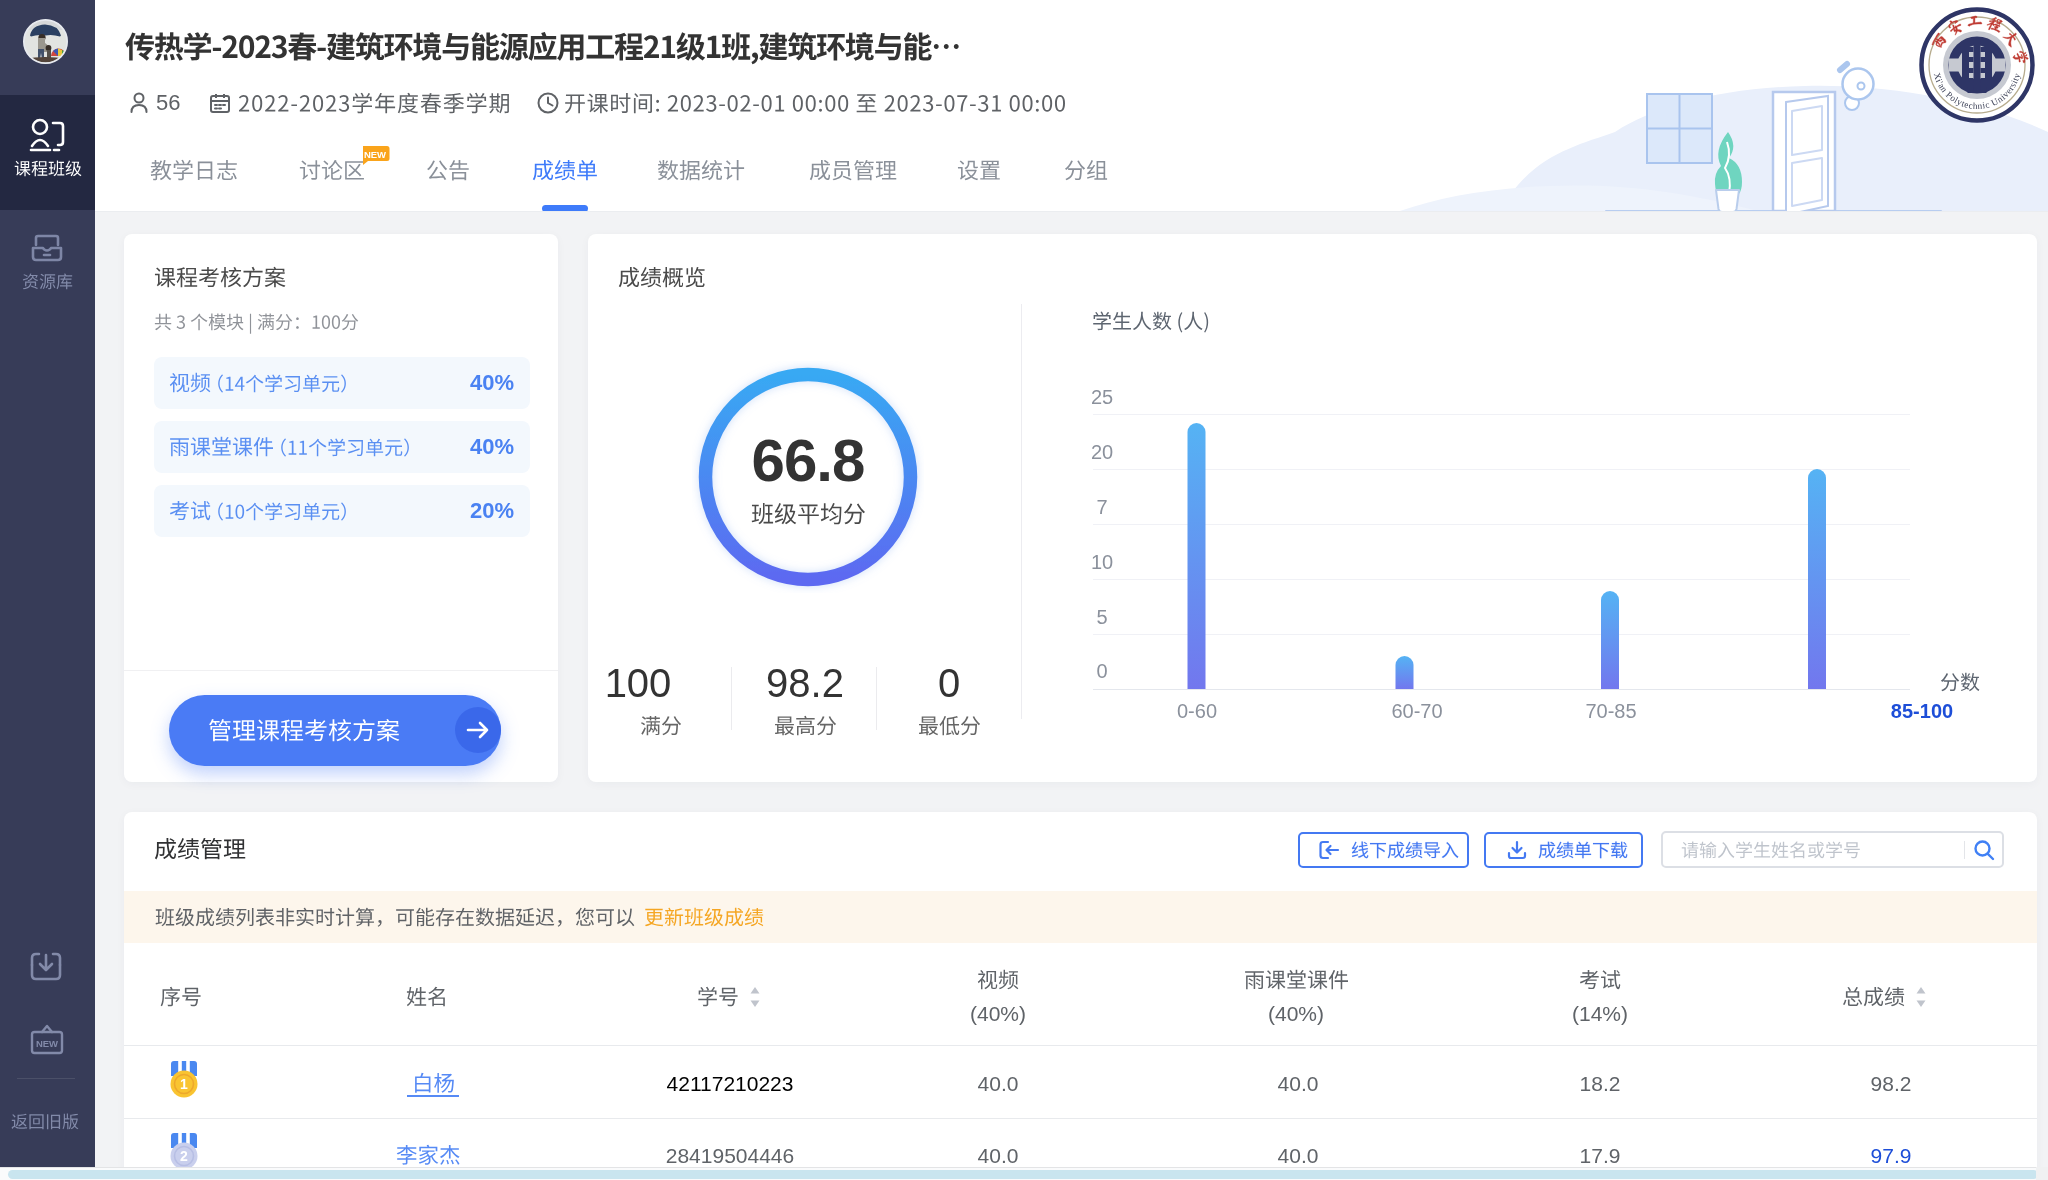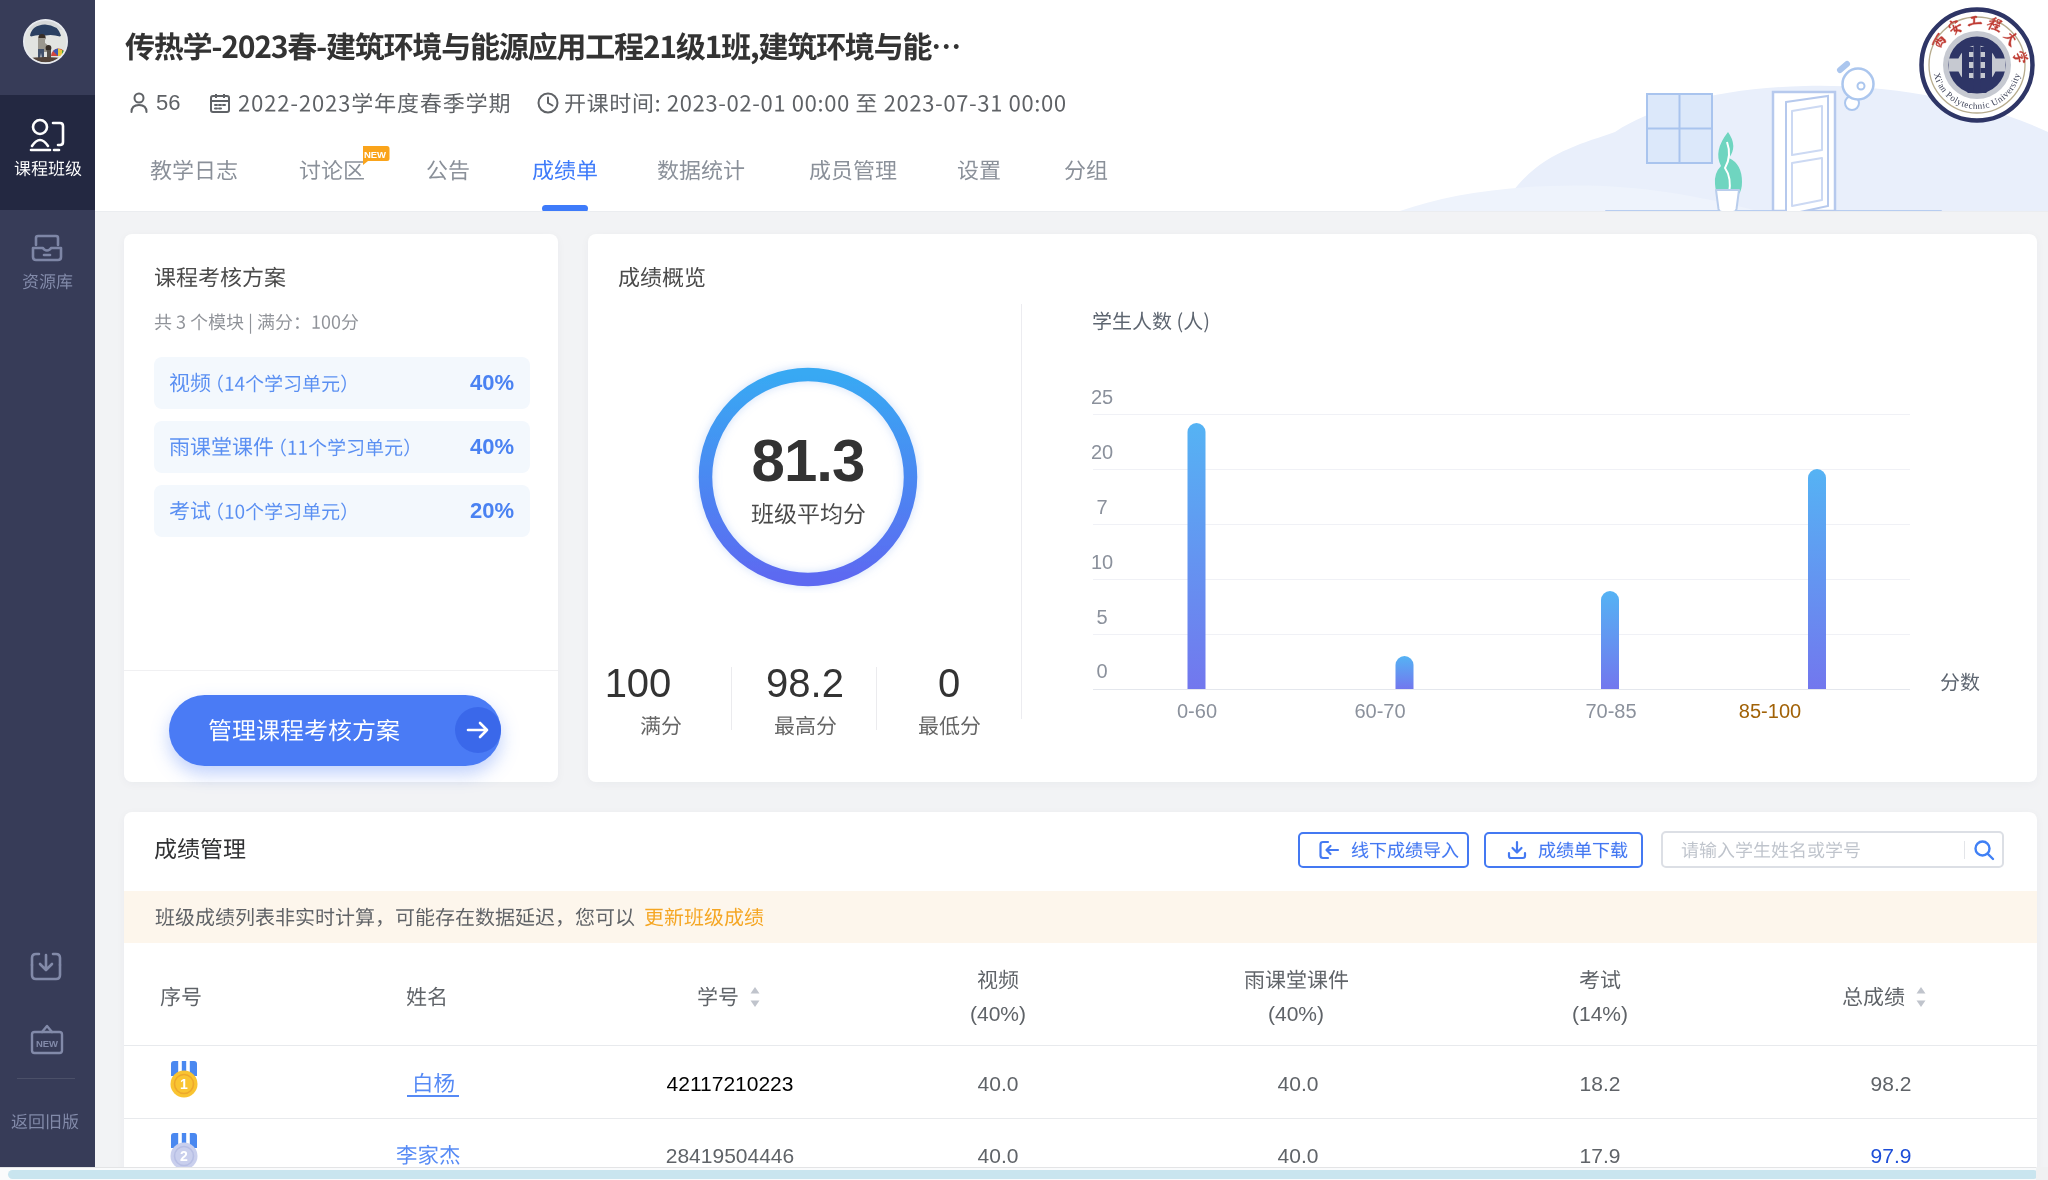--- a/index.html
+++ b/index.html
@@ -254,21 +254,21 @@
       <linearGradient id="ring" x1="0" y1="0" x2="0" y2="1">
 <stop offset="0" stop-color="#38a9f3"></stop>
         <stop offset="1" stop-color="#5d69f1"></stop>
 </linearGradient>
 <filter id="glow" x="-20%" y="-20%" width="140%" height="140%">
 <feDropShadow dx="0" dy="0" stdDeviation="5" flood-color="#7aa5f0" flood-opacity="0.35"></feDropShadow>
 </filter>
     </defs>
 <circle cx="116" cy="116" r="102.5" fill="none" stroke="url(#ring)" stroke-width="13.5" filter="url(#glow)"></circle>
 </svg>
-<div class="lt" style="left:808px;top:427.6px;font-size:60px;color:#333333;font-weight:bold;transform:translateX(-50%);letter-spacing:-1px;line-height:65px">81.3</div>
+<div class="lt" style="left:808px;top:427.6px;font-size:60px;color:#333333;font-weight:bold;transform:translateX(-50%);letter-spacing:-1px;line-height:65px">66.8</div>
 <svg class="t" style="left:750.5px;top:501.1px" width="115.0" height="29.9">
     <path transform="translate(0 21.39) scale(0.023000 -0.023000)" d="M611 771H941V702H611ZM544 26H960V-44H544ZM628 405H925V337H628ZM738 744H809V-11H738ZM521 840H589V413Q589 336 582 267Q574 197 552 134Q530 72 487 18Q444 -36 372 -81Q367 -73 359 -62Q351 -52 341 -43Q332 -33 325 -27Q390 13 429 61Q468 110 488 165Q508 221 514 284Q521 346 521 413ZM42 766H336V697H42ZM56 444H321V376H56ZM31 74Q90 87 171 106Q253 126 338 147L346 79Q267 58 188 39Q109 19 45 3ZM155 740H224V86L155 71ZM376 633 437 626Q436 558 433 491Q429 424 418 365Q407 306 384 263L329 302Q349 339 359 392Q369 444 372 506Q376 568 376 633ZM1513 749 1589 746Q1581 565 1562 411Q1544 258 1505 135Q1466 12 1395 -82Q1389 -76 1376 -67Q1364 -58 1351 -50Q1338 -41 1329 -36Q1400 48 1438 166Q1476 284 1492 431Q1508 579 1513 749ZM1400 775H1794V705H1400ZM1729 502H1872V436H1707ZM1851 502H1865L1879 505L1926 486Q1895 341 1836 230Q1776 120 1697 43Q1617 -34 1523 -82Q1518 -73 1508 -62Q1498 -51 1488 -40Q1478 -30 1470 -24Q1562 18 1638 88Q1715 158 1770 258Q1825 357 1851 487ZM1568 514Q1603 398 1659 293Q1716 189 1793 108Q1871 27 1966 -18Q1958 -24 1948 -35Q1938 -46 1929 -58Q1921 -69 1915 -78Q1817 -27 1738 59Q1659 146 1601 258Q1543 370 1505 496ZM1763 775H1840Q1825 720 1808 657Q1791 595 1774 537Q1757 479 1742 436H1667Q1683 480 1701 539Q1718 598 1734 660Q1751 722 1763 775ZM1061 177Q1060 185 1055 197Q1051 210 1047 223Q1042 237 1038 246Q1055 249 1073 267Q1092 285 1115 313Q1128 327 1153 358Q1178 390 1209 434Q1240 478 1272 528Q1303 579 1330 631L1393 593Q1331 489 1258 390Q1186 291 1112 217V215Q1112 215 1105 211Q1097 208 1087 202Q1076 196 1069 190Q1061 183 1061 177ZM1061 177 1056 241 1091 269 1379 349Q1379 335 1381 317Q1382 298 1384 286Q1284 256 1224 237Q1163 219 1131 208Q1099 197 1084 190Q1069 184 1061 177ZM1055 423Q1054 431 1049 443Q1045 456 1040 470Q1035 484 1031 493Q1045 497 1059 513Q1073 530 1090 555Q1099 568 1116 597Q1133 626 1153 665Q1174 705 1195 750Q1216 796 1232 841L1301 809Q1274 746 1241 684Q1209 622 1173 565Q1137 509 1101 463V462Q1101 462 1094 458Q1087 454 1078 448Q1069 441 1062 435Q1055 429 1055 423ZM1055 423 1054 479 1090 502 1277 521Q1275 507 1273 489Q1271 471 1271 460Q1207 451 1167 445Q1128 439 1105 436Q1083 432 1072 429Q1062 426 1055 423ZM1042 56Q1085 70 1140 90Q1196 110 1258 132Q1321 155 1383 178L1398 113Q1309 78 1220 43Q1131 9 1060 -18ZM2105 773H2893V698H2105ZM2052 348H2949V273H2052ZM2174 630 2242 650Q2262 614 2281 573Q2300 532 2315 492Q2331 453 2337 424L2266 399Q2259 429 2245 469Q2230 508 2212 551Q2194 593 2174 630ZM2755 655 2834 633Q2816 592 2795 549Q2773 506 2752 466Q2731 426 2711 396L2646 417Q2665 449 2686 490Q2706 532 2724 575Q2742 619 2755 655ZM2459 744H2537V-79H2459ZM3521 680H3883V610H3521ZM3860 680H3929Q3929 680 3929 672Q3929 664 3929 655Q3929 646 3929 640Q3924 465 3919 343Q3914 222 3907 144Q3899 67 3889 24Q3879 -18 3864 -37Q3847 -60 3829 -68Q3810 -76 3782 -78Q3755 -81 3710 -80Q3665 -80 3619 -77Q3618 -61 3612 -41Q3605 -21 3595 -5Q3648 -10 3693 -11Q3738 -12 3756 -12Q3772 -12 3782 -9Q3792 -5 3800 4Q3813 18 3822 59Q3832 100 3839 177Q3846 255 3850 374Q3855 494 3860 663ZM3570 840 3639 819Q3612 747 3575 677Q3538 608 3496 547Q3453 487 3407 440Q3402 448 3393 459Q3384 471 3374 482Q3365 494 3357 501Q3401 542 3441 596Q3480 650 3513 713Q3547 775 3570 840ZM3485 462 3531 504Q3563 480 3598 450Q3632 421 3662 394Q3693 367 3713 347L3665 296Q3645 317 3615 346Q3584 376 3550 406Q3516 436 3485 462ZM3404 119Q3452 141 3514 172Q3577 204 3647 241Q3716 277 3785 313L3803 253Q3740 217 3674 181Q3609 144 3548 110Q3487 77 3435 49ZM3043 599H3362V528H3043ZM3169 828H3241V160H3169ZM3036 123Q3079 141 3135 167Q3191 192 3254 222Q3317 253 3380 283L3398 220Q3311 174 3223 128Q3134 83 3063 47ZM4187 462H4760V388H4187ZM4734 462H4812Q4812 462 4812 455Q4812 448 4812 439Q4812 431 4811 426Q4805 311 4800 230Q4794 149 4787 96Q4780 42 4771 12Q4761 -19 4748 -34Q4732 -53 4714 -60Q4696 -67 4670 -69Q4645 -71 4602 -70Q4559 -70 4512 -67Q4510 -50 4504 -29Q4498 -8 4487 8Q4536 4 4578 3Q4620 2 4637 2Q4667 2 4680 14Q4694 28 4703 74Q4713 120 4721 210Q4728 301 4734 448ZM4324 820 4404 798Q4370 714 4323 637Q4277 561 4222 496Q4168 432 4108 384Q4102 392 4090 403Q4078 414 4066 424Q4053 435 4044 442Q4104 485 4157 544Q4210 603 4252 674Q4295 744 4324 820ZM4673 822Q4697 772 4730 719Q4763 666 4801 617Q4840 568 4881 527Q4922 486 4961 456Q4952 449 4940 438Q4929 427 4918 415Q4908 403 4900 393Q4861 427 4820 473Q4779 519 4739 572Q4700 625 4665 682Q4630 739 4604 794ZM4386 441H4465Q4456 359 4438 282Q4421 204 4383 135Q4346 66 4281 10Q4216 -45 4111 -83Q4107 -73 4099 -61Q4091 -50 4082 -38Q4073 -27 4065 -19Q4163 13 4223 62Q4283 111 4316 173Q4349 234 4364 302Q4378 370 4386 441Z" fill="#4a4a4a"></path>
   </svg>
 <div class="lt" style="left:638px;top:662.4px;font-size:40px;color:#333333;font-weight:normal;transform:translateX(-50%);line-height:43px">100</div>
 <div class="lt" style="left:805px;top:662.4px;font-size:40px;color:#333333;font-weight:normal;transform:translateX(-50%);line-height:43px">98.2</div>
 <div class="lt" style="left:949px;top:662.4px;font-size:40px;color:#333333;font-weight:normal;transform:translateX(-50%);line-height:43px">0</div>
 <svg class="t" style="left:640.0px;top:714.2px" width="42.0" height="27.3">
     <path transform="translate(0 19.53) scale(0.021000 -0.021000)" d="M319 433H878V366H392V-76H319ZM298 759H945V695H298ZM852 433H922V-4Q922 -30 915 -43Q908 -56 888 -64Q869 -70 836 -71Q802 -73 750 -73Q747 -60 741 -46Q735 -32 730 -20Q767 -21 796 -21Q825 -22 835 -21Q845 -20 849 -17Q852 -13 852 -4ZM466 840H537V618H466ZM702 840H772V618H702ZM293 587H951V523H293ZM500 254 541 290Q566 267 591 236Q616 205 628 182L585 139Q573 163 549 196Q524 228 500 254ZM509 552 571 553Q571 438 561 346Q552 254 526 183Q499 111 447 56Q443 62 433 70Q424 78 414 87Q404 95 396 99Q447 146 470 212Q494 278 502 364Q509 449 509 552ZM680 261 728 295Q749 269 770 239Q790 209 807 180Q824 152 833 129L783 89Q774 112 757 142Q741 172 721 203Q700 235 680 261ZM687 556 748 555Q747 437 737 340Q728 244 702 168Q676 92 625 34Q620 39 611 46Q601 54 591 61Q581 68 573 72Q622 123 647 194Q671 265 679 356Q687 447 687 556ZM91 767 137 818Q164 803 193 784Q222 765 248 746Q274 727 290 711L241 655Q226 672 200 692Q175 711 146 731Q117 752 91 767ZM42 491 86 543Q113 531 143 514Q172 497 199 480Q226 463 243 448L198 390Q181 405 155 423Q128 441 99 460Q69 478 42 491ZM63 -10Q86 28 113 80Q141 132 169 190Q198 247 221 302L280 255Q258 205 233 149Q207 93 181 41Q154 -12 129 -58ZM1187 462H1760V388H1187ZM1734 462H1812Q1812 462 1812 455Q1812 448 1812 439Q1812 431 1811 426Q1805 311 1800 230Q1794 149 1787 96Q1780 42 1771 12Q1761 -19 1748 -34Q1732 -53 1714 -60Q1696 -67 1670 -69Q1645 -71 1602 -70Q1559 -70 1512 -67Q1510 -50 1504 -29Q1498 -8 1487 8Q1536 4 1578 3Q1620 2 1637 2Q1667 2 1680 14Q1694 28 1703 74Q1713 120 1721 210Q1728 301 1734 448ZM1324 820 1404 798Q1370 714 1323 637Q1277 561 1222 496Q1168 432 1108 384Q1102 392 1090 403Q1078 414 1066 424Q1053 435 1044 442Q1104 485 1157 544Q1210 603 1252 674Q1295 744 1324 820ZM1673 822Q1697 772 1730 719Q1763 666 1801 617Q1840 568 1881 527Q1922 486 1961 456Q1952 449 1940 438Q1929 427 1918 415Q1908 403 1900 393Q1861 427 1820 473Q1779 519 1739 572Q1700 625 1665 682Q1630 739 1604 794ZM1386 441H1465Q1456 359 1438 282Q1421 204 1383 135Q1346 66 1281 10Q1216 -45 1111 -83Q1107 -73 1099 -61Q1091 -50 1082 -38Q1073 -27 1065 -19Q1163 13 1223 62Q1283 111 1316 173Q1349 234 1364 302Q1378 370 1386 441Z" fill="#666666"></path>
   </svg>
 <svg class="t" style="left:773.5px;top:714.2px" width="63.0" height="27.3">
@@ -301,23 +301,23 @@
 <stop offset="0" stop-color="#55b3f4"></stop>
         <stop offset="1" stop-color="#7277ee"></stop>
 </linearGradient>
     </defs>
 <path d="M94.5 289 V32 a9 9 0 0 1 18 0 V289 Z" fill="url(#bar)"></path>
 <path d="M302.5 289 V265 a9 9 0 0 1 18 0 V289 Z" fill="url(#bar)"></path>
 <path d="M508 289 V200 a9 9 0 0 1 18 0 V289 Z" fill="url(#bar)"></path>
 <path d="M715 289 V78 a9 9 0 0 1 18 0 V289 Z" fill="url(#bar)"></path>
 </svg>
 <div class="lt" style="left:1197px;top:700.2px;font-size:20px;color:#8b919c;font-weight:normal;transform:translateX(-50%);line-height:22px">0-60</div>
-<div class="lt" style="left:1380px;top:700.2px;font-size:20px;color:#8b919c;font-weight:normal;transform:translateX(-50%);line-height:22px">60-70</div>
+<div class="lt" style="left:1417px;top:700.2px;font-size:20px;color:#8b919c;font-weight:normal;transform:translateX(-50%);line-height:22px">60-70</div>
 <div class="lt" style="left:1611px;top:700.2px;font-size:20px;color:#8b919c;font-weight:normal;transform:translateX(-50%);line-height:22px">70-85</div>
-<div class="lt" style="left:1770px;top:700.2px;font-size:20px;color:#a16207;font-weight:normal;transform:translateX(-50%);line-height:22px">85-100</div>
+<div class="lt" style="left:1922px;top:700.2px;font-size:20px;color:#1d4ed8;font-weight:bold;transform:translateX(-50%);line-height:22px">85-100</div>
 <svg class="t" style="left:1940.0px;top:670.8px" width="40.0" height="26.0">
     <path transform="translate(0 18.60) scale(0.020000 -0.020000)" d="M187 462H760V388H187ZM734 462H812Q812 462 812 455Q812 448 812 439Q812 431 811 426Q805 311 800 230Q794 149 787 96Q780 42 771 12Q761 -19 748 -34Q732 -53 714 -60Q696 -67 670 -69Q645 -71 602 -70Q559 -70 512 -67Q510 -50 504 -29Q498 -8 487 8Q536 4 578 3Q620 2 637 2Q667 2 680 14Q694 28 703 74Q713 120 721 210Q728 301 734 448ZM324 820 404 798Q370 714 323 637Q277 561 222 496Q168 432 108 384Q102 392 90 403Q78 414 66 424Q53 435 44 442Q104 485 157 544Q210 603 252 674Q295 744 324 820ZM673 822Q697 772 730 719Q763 666 801 617Q840 568 881 527Q922 486 961 456Q952 449 940 438Q929 427 918 415Q908 403 900 393Q861 427 820 473Q779 519 739 572Q700 625 665 682Q630 739 604 794ZM386 441H465Q456 359 438 282Q421 204 383 135Q346 66 281 10Q216 -45 111 -83Q107 -73 99 -61Q91 -50 82 -38Q73 -27 65 -19Q163 13 223 62Q283 111 316 173Q349 234 364 302Q378 370 386 441ZM1070 323H1454V260H1070ZM1050 654H1531V592H1050ZM1443 821 1506 793Q1485 759 1461 724Q1437 689 1417 664L1368 688Q1381 706 1394 729Q1408 753 1421 777Q1434 802 1443 821ZM1257 841H1327V404H1257ZM1088 793 1143 815Q1164 785 1182 749Q1201 713 1207 686L1150 661Q1144 687 1126 725Q1108 762 1088 793ZM1258 628 1309 598Q1285 557 1248 515Q1210 473 1167 437Q1123 402 1080 378Q1073 391 1062 408Q1050 425 1039 435Q1081 454 1123 484Q1165 514 1201 552Q1237 590 1258 628ZM1316 607Q1330 600 1356 583Q1382 567 1412 548Q1443 529 1468 513Q1493 497 1503 489L1461 435Q1448 447 1425 466Q1401 485 1373 506Q1345 527 1320 545Q1295 564 1279 574ZM1612 646H1948V576H1612ZM1629 832 1698 821Q1683 725 1661 637Q1639 548 1608 471Q1578 395 1538 337Q1533 343 1522 352Q1512 361 1500 369Q1489 378 1481 383Q1520 436 1549 507Q1577 578 1597 661Q1617 744 1629 832ZM1813 606 1883 599Q1860 430 1815 300Q1770 171 1692 77Q1614 -18 1493 -83Q1489 -75 1482 -64Q1475 -52 1467 -40Q1458 -29 1451 -22Q1566 34 1639 121Q1712 207 1753 328Q1794 449 1813 606ZM1647 583Q1670 450 1711 332Q1753 214 1817 126Q1881 37 1972 -12Q1959 -22 1945 -40Q1930 -57 1921 -71Q1827 -14 1761 81Q1696 176 1653 301Q1611 427 1585 572ZM1110 153 1157 198Q1209 178 1266 151Q1323 124 1374 96Q1425 68 1460 43L1412 -6Q1379 19 1328 48Q1277 78 1220 105Q1163 133 1110 153ZM1429 323H1442L1454 326L1495 309Q1464 201 1402 126Q1340 50 1256 2Q1173 -45 1077 -72Q1071 -59 1061 -41Q1051 -24 1041 -14Q1130 7 1209 48Q1287 90 1345 156Q1402 221 1429 312ZM1110 153Q1132 184 1155 224Q1178 264 1198 307Q1219 349 1233 387L1300 375Q1284 334 1263 291Q1242 248 1220 209Q1198 170 1178 140Z" fill="#5d6570"></path>
   </svg>
 <div class="abs" style="left:124px;top:812px;width:1913px;height:368px;background:#fff;border-radius:8px 8px 0 0;box-shadow:0 2px 10px rgba(30,40,80,.04)"></div>
 <svg class="t" style="left:154.0px;top:836.1px" width="92.0" height="29.9">
     <path transform="translate(0 21.39) scale(0.023000 -0.023000)" d="M171 465H419V395H171ZM390 465H463Q463 465 463 459Q463 454 462 446Q462 438 462 433Q460 321 457 251Q453 182 448 146Q442 110 431 96Q419 82 405 76Q392 70 371 67Q351 65 319 65Q287 66 250 68Q249 84 244 104Q238 123 229 138Q263 134 293 134Q323 133 335 133Q346 133 354 135Q361 137 367 144Q374 153 379 184Q383 216 386 280Q388 345 390 453ZM671 790 716 836Q748 821 782 800Q817 780 847 760Q877 739 897 722L850 670Q831 688 801 709Q771 731 737 752Q703 773 671 790ZM815 519 890 500Q826 304 715 160Q604 16 451 -75Q445 -67 435 -55Q425 -44 415 -32Q404 -21 396 -13Q548 67 653 203Q758 338 815 519ZM177 670H951V597H177ZM128 670H206V388Q206 335 202 273Q198 211 187 147Q176 83 155 22Q134 -38 99 -87Q93 -79 81 -69Q70 -59 57 -50Q45 -41 36 -37Q78 25 97 99Q117 173 122 249Q128 324 128 389ZM544 839H622Q621 700 632 575Q643 450 663 346Q683 241 711 165Q740 88 774 46Q809 4 847 4Q869 4 880 47Q890 89 894 189Q907 177 926 165Q944 153 959 148Q952 62 940 14Q927 -34 903 -53Q880 -73 841 -73Q791 -73 749 -39Q707 -5 675 57Q642 119 618 203Q594 288 577 390Q561 492 553 605Q545 719 544 839ZM1066 182Q1065 189 1062 201Q1058 213 1054 226Q1049 238 1045 247Q1060 250 1079 267Q1097 285 1120 313Q1133 326 1157 358Q1181 389 1211 432Q1241 475 1272 525Q1303 574 1329 625L1388 589Q1328 487 1257 390Q1186 292 1115 220V218Q1115 218 1108 215Q1101 211 1091 206Q1081 200 1074 194Q1066 188 1066 182ZM1066 182 1063 240 1099 264 1380 316Q1379 302 1379 284Q1379 267 1380 256Q1283 236 1224 224Q1165 211 1134 204Q1103 196 1089 192Q1074 187 1066 182ZM1060 423Q1058 430 1054 443Q1050 455 1045 469Q1041 482 1036 492Q1050 495 1063 511Q1077 528 1094 553Q1102 566 1119 594Q1136 623 1157 663Q1177 702 1198 748Q1219 793 1234 838L1301 807Q1275 745 1243 683Q1210 621 1175 564Q1140 508 1104 462V461Q1104 461 1097 457Q1091 453 1082 447Q1073 441 1066 435Q1060 429 1060 423ZM1060 423 1058 476 1093 498 1276 518Q1274 504 1272 487Q1271 469 1271 459Q1208 451 1169 445Q1130 439 1108 436Q1086 432 1076 429Q1066 426 1060 423ZM1042 53Q1106 66 1197 87Q1288 107 1382 129L1389 67Q1301 44 1213 23Q1125 1 1056 -17ZM1406 752H1936V693H1406ZM1437 634H1911V578H1437ZM1379 511H1957V454H1379ZM1630 835H1700V481H1630ZM1628 273H1697V195Q1697 161 1686 124Q1676 87 1644 50Q1612 13 1548 -21Q1484 -55 1377 -83Q1370 -70 1357 -53Q1345 -36 1333 -25Q1434 -3 1493 25Q1553 53 1582 83Q1610 113 1619 142Q1628 172 1628 196ZM1689 39 1724 87Q1764 73 1809 54Q1854 34 1896 14Q1937 -6 1964 -23L1927 -77Q1901 -59 1861 -38Q1820 -17 1775 3Q1730 24 1689 39ZM1434 391H1905V100H1834V332H1503V100H1434ZM2267 12H2796V-47H2267ZM2101 559H2915V394H2839V500H2174V394H2101ZM2262 438H2792V237H2262V294H2719V380H2262ZM2266 168H2845V-79H2771V109H2266ZM2211 438H2287V-81H2211ZM2440 623 2507 637Q2522 616 2535 589Q2548 562 2553 543L2483 526Q2478 546 2465 573Q2453 600 2440 623ZM2165 759H2484V703H2165ZM2582 758H2940V702H2582ZM2167 844 2240 830Q2218 759 2183 692Q2148 626 2108 580Q2101 586 2089 592Q2077 599 2065 606Q2053 612 2043 616Q2085 658 2116 719Q2148 779 2167 844ZM2590 842 2663 829Q2646 768 2617 712Q2589 655 2554 616Q2548 621 2537 628Q2525 634 2513 641Q2501 647 2492 651Q2526 687 2551 737Q2576 788 2590 842ZM2249 717 2309 736Q2328 708 2347 673Q2367 639 2375 614L2311 592Q2303 617 2285 652Q2268 688 2249 717ZM2675 712 2734 736Q2758 708 2781 674Q2805 641 2816 616L2755 589Q2744 613 2722 648Q2699 683 2675 712ZM3476 540V411H3847V540ZM3476 728V601H3847V728ZM3407 794H3919V346H3407ZM3395 228H3933V160H3395ZM3318 22H3967V-47H3318ZM3046 773H3358V702H3046ZM3056 483H3343V413H3056ZM3035 100Q3076 112 3127 127Q3179 143 3237 162Q3294 182 3352 201L3365 128Q3284 101 3202 73Q3120 46 3054 24ZM3170 745H3242V125L3170 111ZM3629 763H3694V378H3700V-9H3623V378H3629Z" fill="#303133"></path>
   </svg>
 <div class="abs" style="left:1298px;top:832px;width:171px;height:36px;border:2px solid #4479f2;border-radius:5px"></div>
 <svg class="abs" style="left:1318px;top:840px" width="22" height="20" viewBox="0 0 22 20">
 <g fill="none" stroke="#4479f2" stroke-width="2.2" stroke-linecap="round" stroke-linejoin="round">

